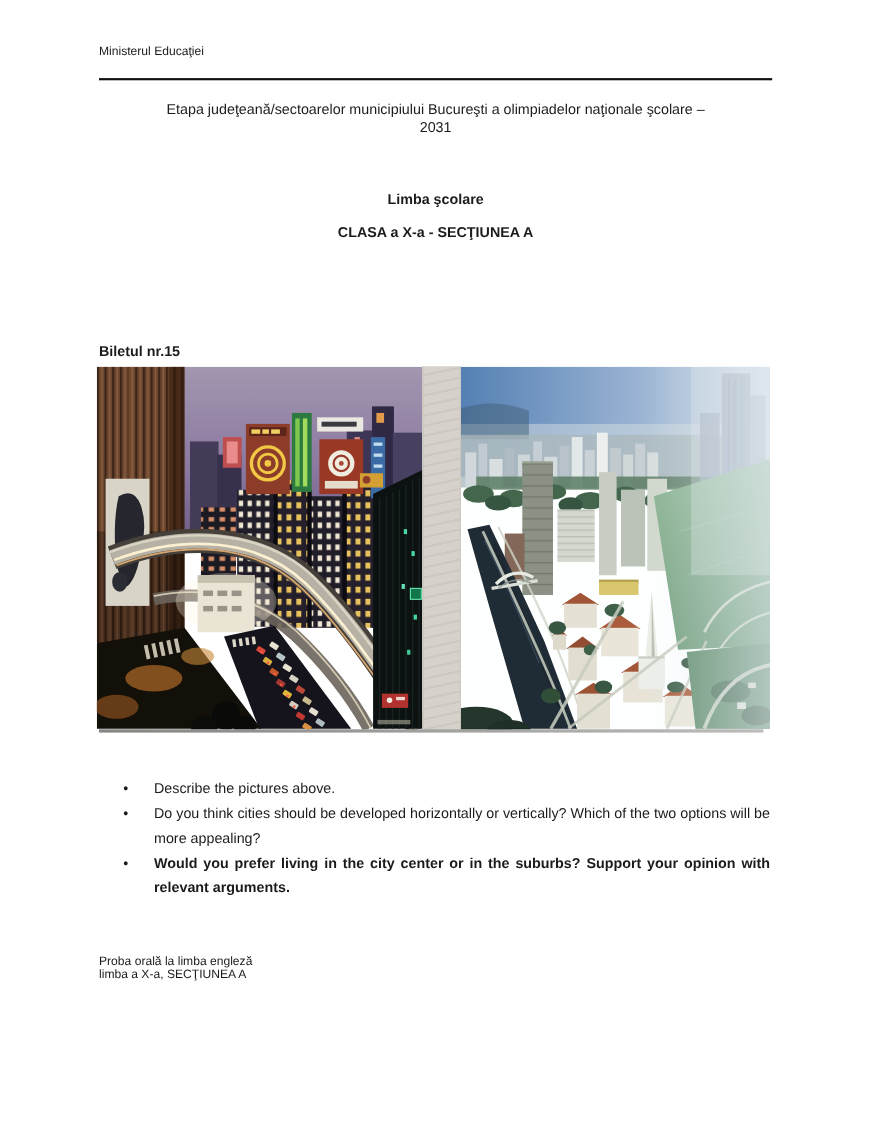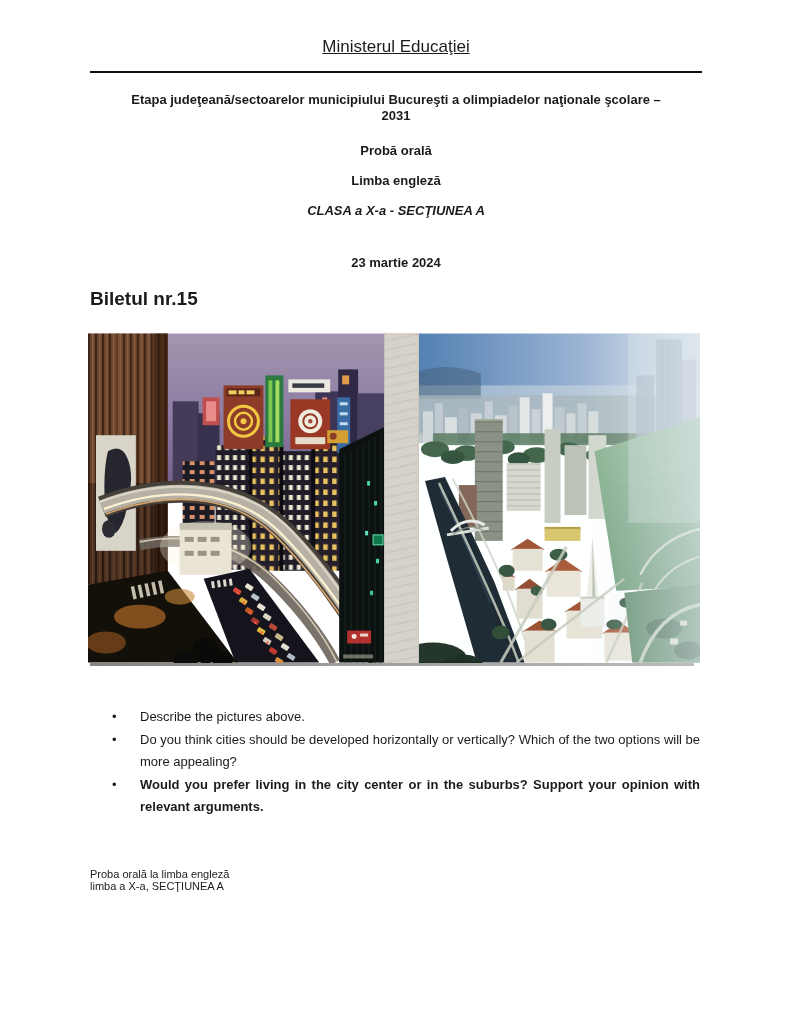--- a/index.html
+++ b/index.html
@@ -1,33 +1,33 @@
 <!DOCTYPE html>
 <html><head>
 <meta charset="utf-8">
 <style>
   html,body{margin:0;padding:0;background:#e8e8e8;}
   .page{
     position:relative;width:791px;height:1024px;background:#ffffff;
     font-family:"Liberation Sans",sans-serif;color:#1b1b1b;overflow:hidden;
     margin:0 auto;
   }
-  .doc-header{position:absolute;top:40px;left:90px;width:612px;text-align:center;
-    font-size:17px;line-height:14.5px;text-decoration:underline;}
+  .doc-header{position:absolute;top:40px;left:90px;width:612px;
+    font-size:11px;line-height:14.5px;}
   .header-rule{position:absolute;top:71px;left:90px;width:612px;height:0;
     border-top:2px solid #111;}
   .title-block{position:absolute;top:92px;left:90px;width:612px;text-align:center;
-    font-weight:bold;font-size:13px;line-height:15.5px;}
+    font-weight:normal;font-size:13px;line-height:15.5px;}
   .h-center{position:absolute;left:90px;width:612px;text-align:center;
     font-weight:bold;font-size:13px;}
   .exam-type{top:143px;}
   .subject{top:173px;}
-  .class-section{top:203px;font-style:italic;}
+  .class-section{top:203px;}
   .date{top:255px;}
-  .ticket{position:absolute;top:288px;left:90px;font-weight:bold;font-size:19px;}
+  .ticket{position:absolute;top:312px;left:90px;font-weight:bold;font-size:13px;}
   .collage{position:absolute;top:333px;left:88px;width:612px;height:330px;
     display:flex;margin:0;}
   .collage::after{content:"";position:absolute;left:2px;right:6px;bottom:-3px;height:3px;
     background:linear-gradient(to right,rgba(32,32,30,.55),rgba(32,32,30,.3));}
   .photo-left,.photo-right{display:block;height:330px;}
   .photo-gap{width:33px;height:330px;background:#d6d2cb;position:relative;
     border-left:1px solid #c6c2ba;border-right:1px solid #cbc7bf;}
   .photo-gap::before{content:"";position:absolute;inset:0;
     background:repeating-linear-gradient(168deg,transparent 0 7px,rgba(158,152,140,.16) 7px 9px);}
   .tasks{position:absolute;top:706px;left:112px;width:588px;font-size:13px;line-height:22.5px;}
@@ -46,24 +46,22 @@
   <header class="doc-header">
     <div>Ministerul Educaţiei</div>
   </header>
   <div class="header-rule"></div>
 
   <div class="title-block">
     <div>Etapa judeţeană/sectoarelor municipiului Bucureşti a olimpiadelor naţionale şcolare –</div>
     <div>2031</div>
   </div>
 
-  <div class="h-center exam-type">Probă orală</div>
-  <div class="h-center subject">Limba engleză</div>
+  <div class="h-center subject">Limba şcolare</div>
   <div class="h-center class-section">CLASA a X-a - SECŢIUNEA A</div>
-  <div class="h-center date">23 martie 2024</div>
 
   <div class="ticket">Biletul nr.15</div>
 
   <figure class="collage">
 
     <svg class="photo-left" width="297" height="330" viewBox="0 0 297 330" role="img">
       <defs>
         <linearGradient id="skyL" x1="0" y1="0" x2="0" y2="1">
           <stop offset="0" stop-color="#a296b0"></stop>
           <stop offset="0.55" stop-color="#8c7aa1"></stop>

